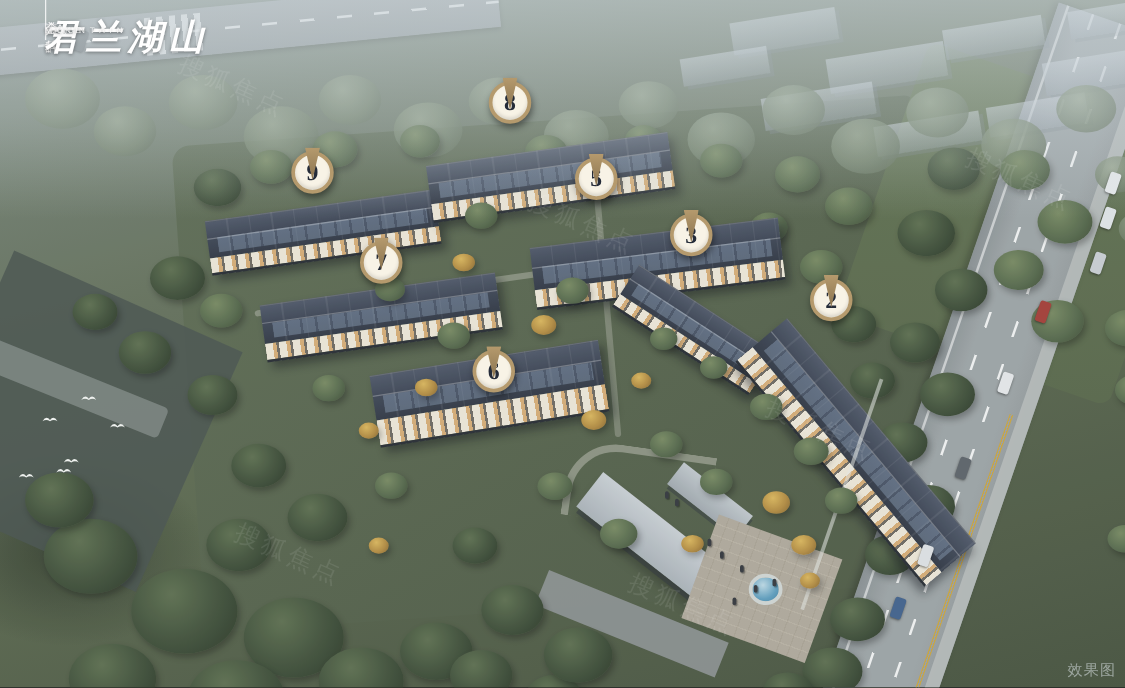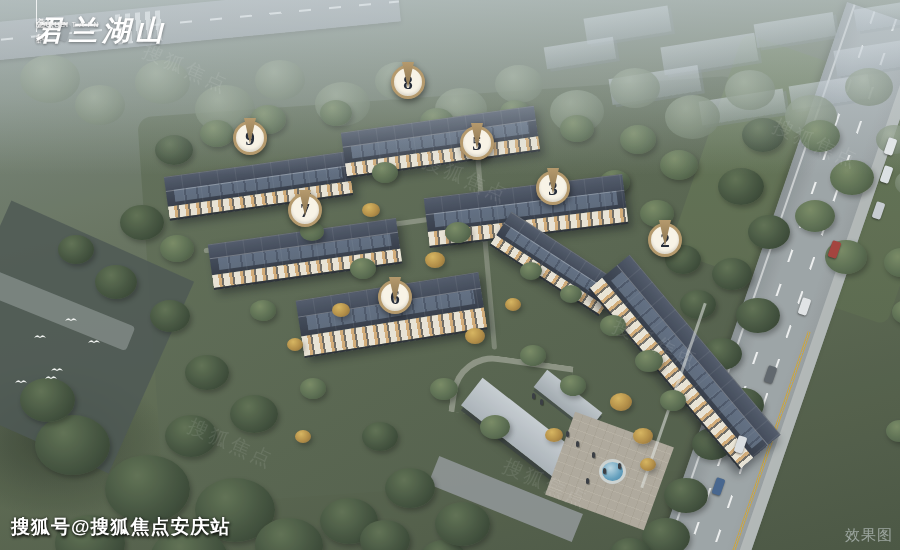--- a/index.html
+++ b/index.html
@@ -128,21 +128,21 @@
     font-size:28px;letter-spacing:5px;line-height:1.05;white-space:nowrap;}
   .logo-sub{display:flex;align-items:center;gap:7px;margin-top:3px;
     font-size:6.5px;letter-spacing:4px;color:rgba(255,255,255,.85);}
   .logo-sub span{position:static;}
 
   
   .wm-tile{font-size:20px;letter-spacing:3px;color:rgba(255,255,255,.09);
     transform:rotate(24deg);white-space:nowrap;pointer-events:none;}
   .wm-bottom{left:11px;top:514px;font-size:19px;font-weight:bold;color:var(--watermark-text,#fff);
     letter-spacing:1px;text-shadow:0 0 3px rgba(0,0,0,.65),1px 2px 3px rgba(0,0,0,.8);}
-  .wm-corner{right:7px;bottom:5px;font-size:15px;color:rgba(220,228,232,.55);letter-spacing:1px;}
+  .wm-corner{right:7px;bottom:5px;font-size:12px;color:rgba(220,228,232,.55);letter-spacing:1px;}
 </style>
 </head>
 <body>
 
 <div id="stage">
 
   <div class="patch-estate"></div>
   <div class="patch-lawn"></div>
   <div class="patch-dark-left"></div>
   <div class="path-birds"></div>
@@ -425,15 +425,14 @@
       <div class="logo-sub">
         <span>LAKE</span>
         <svg width="18" height="10" viewBox="0 0 18 10" style="position:static">
             <polyline points="1,9 6,3 9,6 12,1 17,9" fill="none" stroke="rgba(255,255,255,.85)" stroke-width="1"></polyline>
           </svg>
         <span>MOUNTAIN</span>
       </div>
     </div>
   </div>
 
-  <div class="wm-bottom">搜狐号@搜狐焦点安庆站</div>
   <div class="wm-corner">效果图</div>
 </div>
 
 </body></html>

